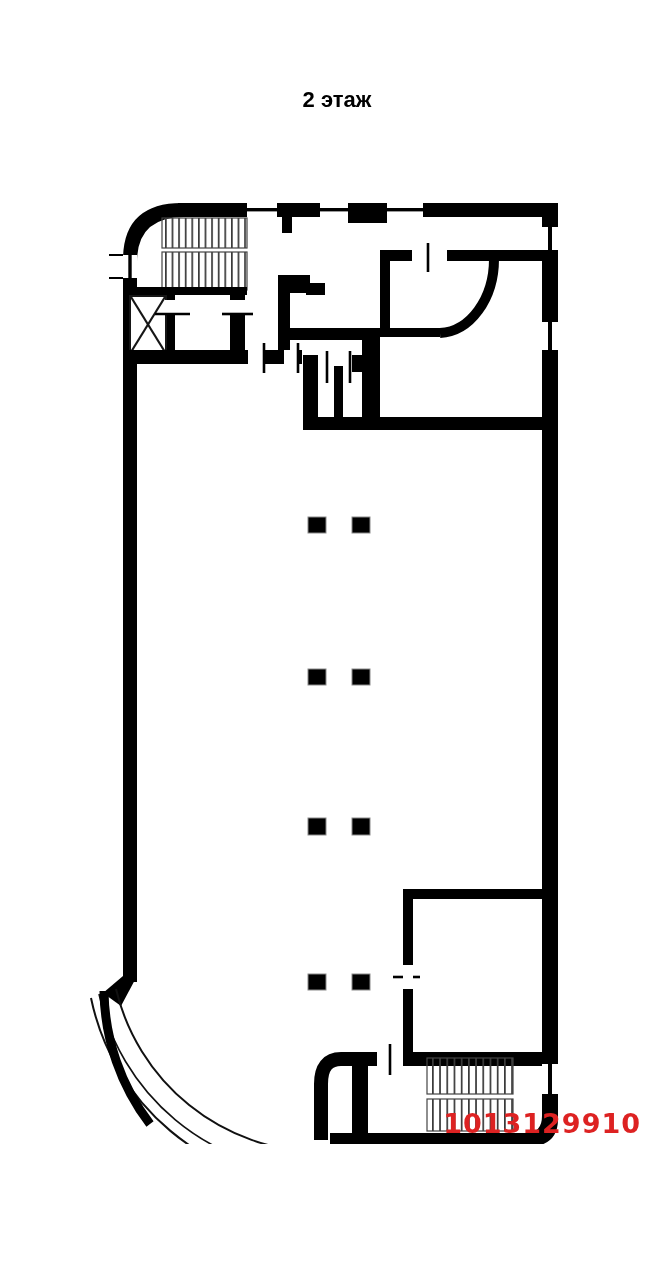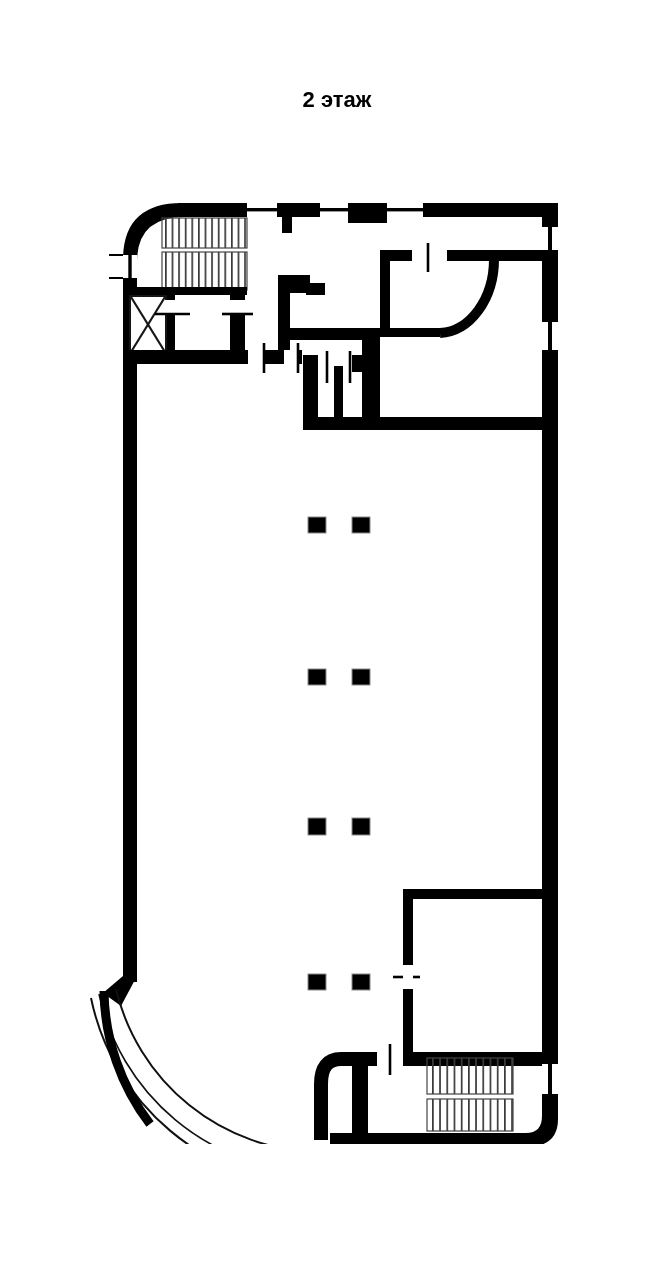--- a/index.html
+++ b/index.html
@@ -167,13 +167,14 @@
 
     <g fill="none" stroke="#111">
       <path d="M91,998 A236,236 0 0 0 315,1186" stroke-width="2"></path>
       <path d="M99,994 A226,226 0 0 0 313,1172" stroke-width="1.6"></path>
       <path d="M116,989 A212,212 0 0 0 318,1152" stroke-width="2"></path>
       <path d="M104,991 A224,224 0 0 0 150,1124" stroke="#000" stroke-width="9"></path>
       <path d="M232,1161 A226,226 0 0 0 306,1171" stroke="#000" stroke-width="9"></path>
     </g>
   </svg>
 
+  <div class="listing-id">1013129910</div>
 </div>
 
 </body></html>

